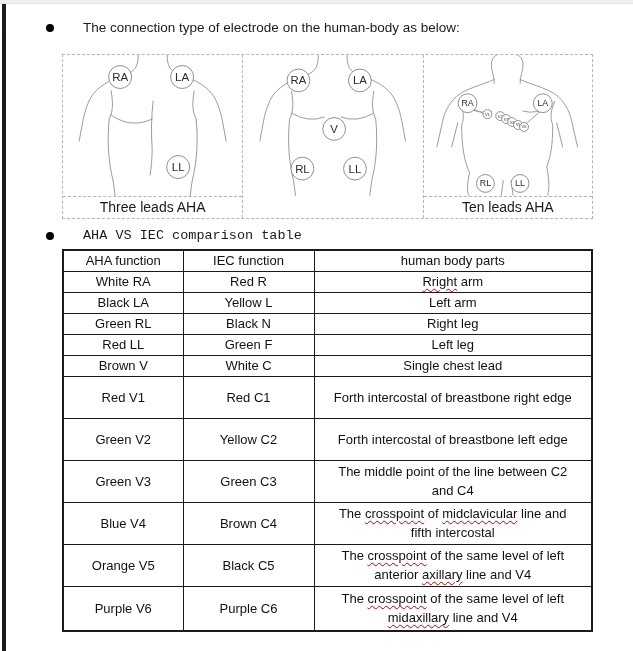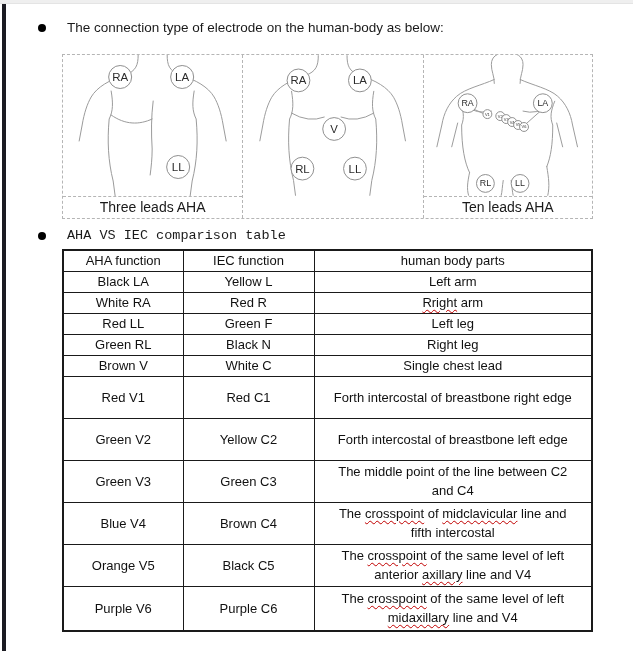--- a/index.html
+++ b/index.html
@@ -7,21 +7,21 @@
   body {
     position:relative;
     background:#ffffff;
     font-family:"Liberation Sans","DejaVu Sans",sans-serif;
     color:#1a1a1a;
     overflow:hidden;
   }
   .top-strip { position:absolute; left:0; top:0; width:633px; height:4px; background:#efefef; border-bottom:1px solid #e4e4e4; }
   .left-bar  { position:absolute; left:2px; top:4px; width:4px; height:647px; background:#1b1b22; }
 
-  .bullet-row { position:absolute; left:38px; display:flex; align-items:center; }
+  .bullet-row { position:absolute; left:46px; display:flex; align-items:center;gap:8px; }
   .bullet-row.first  { top:20px; }
   .bullet-row.second { top:228px;font-family:Liberation Mono, monospace; }
   .bullet-dot { width:8px; height:8px; border-radius:50%; background:#000; flex:0 0 auto; }
   .bullet-text { margin-left:21px; font-size:13.5px; color:#1a1a1a; white-space:nowrap; }
 
   .diagram-strip {
     position:absolute; left:62px; top:54px; width:531px; height:165px;
     border:1px dashed #b5b5b5; display:flex;
   }
   .dcell { display:flex; flex-direction:column; }
@@ -211,38 +211,38 @@
   </colgroup>
   <thead>
     <tr class="r-s">
       <th>AHA function</th>
       <th>IEC function</th>
       <th>human body parts</th>
     </tr>
   </thead>
   <tbody>
     <tr class="r-s">
+      <td>White RA</td>
+      <td>Red R</td>
+      <td><span class="sq">Rright</span> arm</td>
+    </tr>
+    <tr class="r-s">
       <td>Black LA</td>
       <td>Yellow L</td>
       <td>Left arm</td>
     </tr>
     <tr class="r-s">
-      <td>White RA</td>
-      <td>Red R</td>
-      <td><span class="sq">Rright</span> arm</td>
+      <td>Green RL</td>
+      <td>Black N</td>
+      <td>Right leg</td>
     </tr>
     <tr class="r-s">
       <td>Red LL</td>
       <td>Green F</td>
       <td>Left leg</td>
-    </tr>
-    <tr class="r-s">
-      <td>Green RL</td>
-      <td>Black N</td>
-      <td>Right leg</td>
     </tr>
     <tr class="r-s">
       <td>Brown V</td>
       <td>White C</td>
       <td>Single chest lead</td>
     </tr>
     <tr class="r-d">
       <td>Red V1</td>
       <td>Red C1</td>
       <td>Forth intercostal of breastbone right edge</td>

